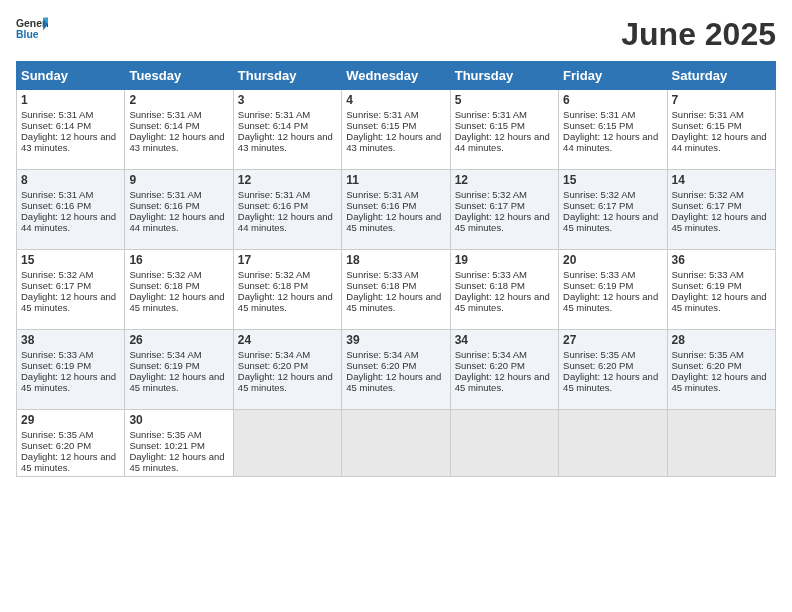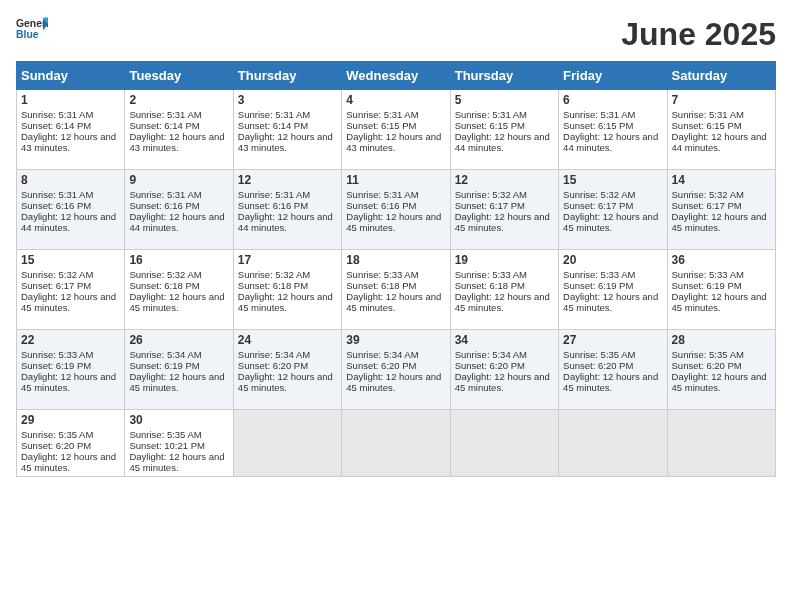--- a/index.html
+++ b/index.html
@@ -236,21 +236,21 @@
       </td>
         <td>
         <span class="day-number">36</span>
         <span>Sunrise: 5:33 AM</span><br>
         <span>Sunset: 6:19 PM</span><br>
         <span>Daylight: 12 hours and 45 minutes.</span>
       </td>
       </tr>
       <tr>
         <td>
-        <span class="day-number">22</span>
+        <span class="day-number">38</span>
         <span>Sunrise: 5:33 AM</span><br>
         <span>Sunset: 6:19 PM</span><br>
         <span>Daylight: 12 hours and 45 minutes.</span>
       </td>
         <td>
         <span class="day-number">26</span>
         <span>Sunrise: 5:34 AM</span><br>
         <span>Sunset: 6:19 PM</span><br>
         <span>Daylight: 12 hours and 45 minutes.</span>
       </td>

